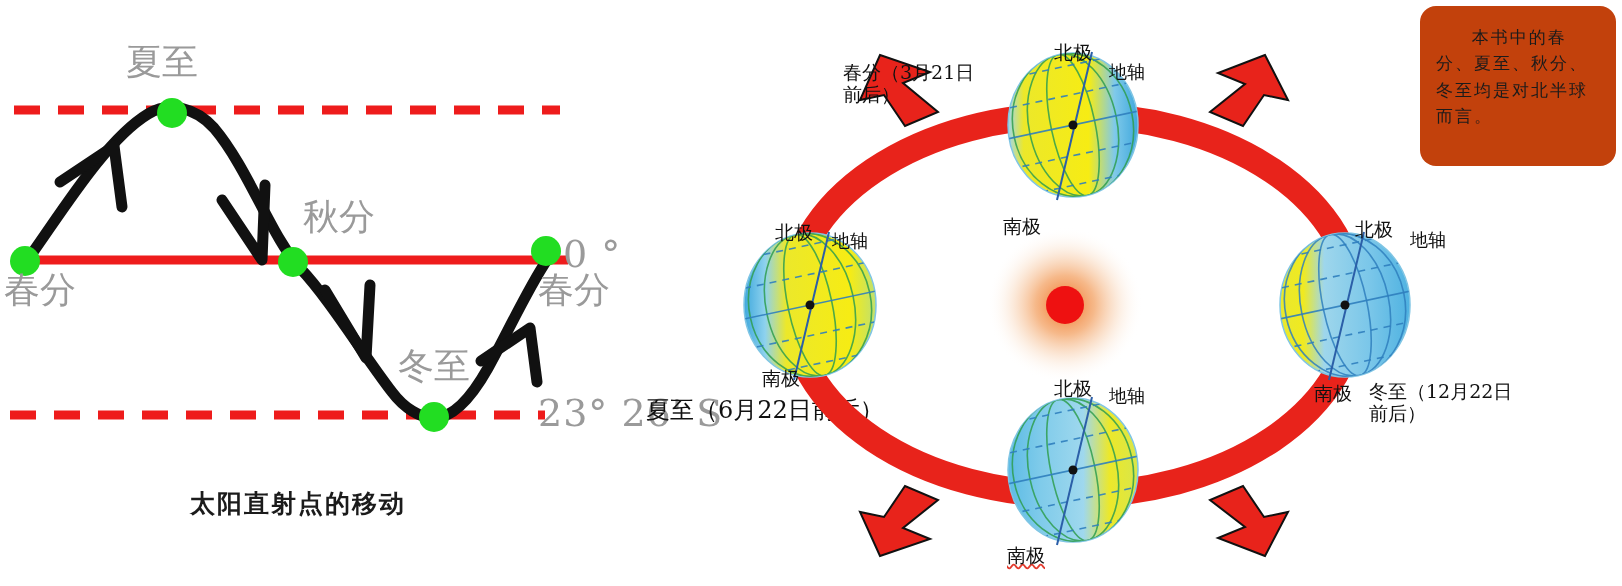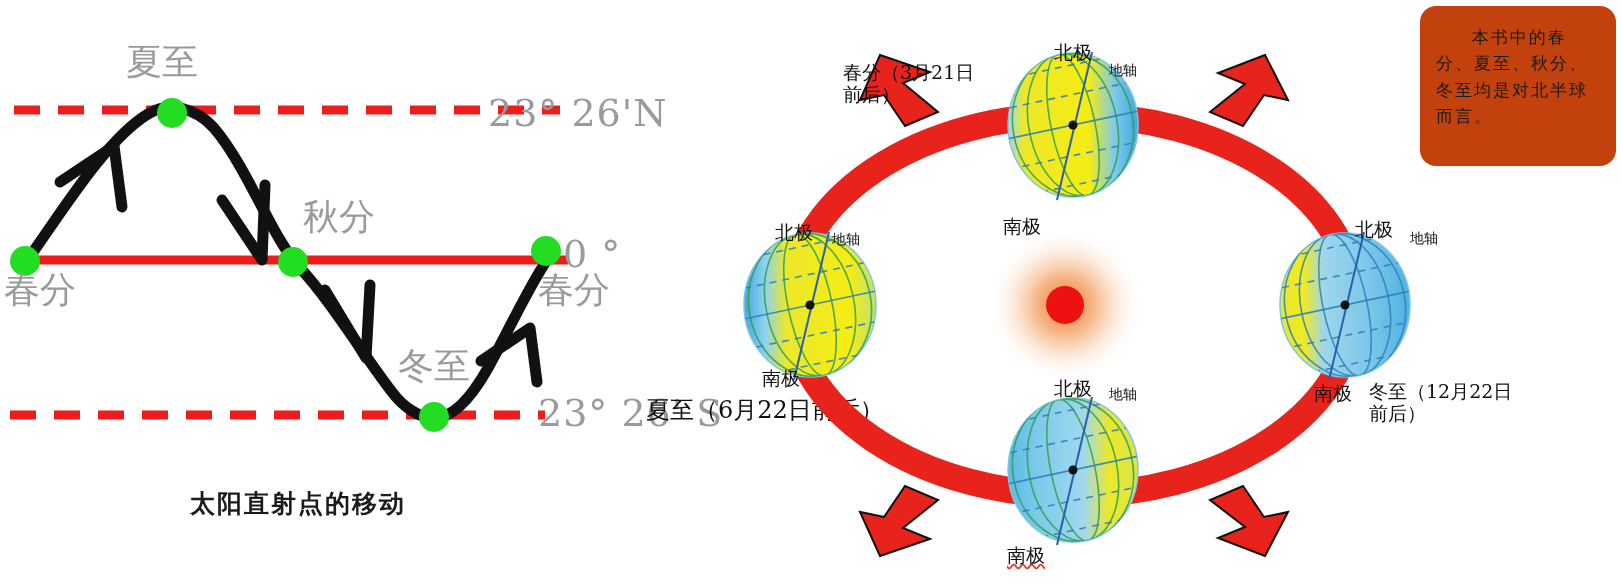--- a/index.html
+++ b/index.html
@@ -33,21 +33,21 @@
     letter-spacing:2px;white-space:nowrap;
   }
 
   
   .rlbl{
     color:#111;
     font-family:"DejaVu Serif","Liberation Serif",serif;
     font-size:19px;line-height:1.15;white-space:nowrap;
   }
   .rlbl.w{white-space:normal;}
-  .rlbl-small{font-size:14px;}
+  .rlbl-small{font-size:18px;}
   .squiggle{
     text-decoration:underline wavy #e23b2e;
     text-decoration-skip-ink:none;
   }
 
   
   .note{
     position:absolute;
     background:#c2410c;
     border-radius:16px;
@@ -96,21 +96,20 @@
   <div class="abs lbl-gray lbl-season" style="left:126px;top:44px;">夏至</div>
 
   <div class="abs lbl-gray lbl-season" style="left:303px;top:199px;">秋分</div>
 
   <div class="abs lbl-gray lbl-season" style="left:4px;top:272px;">春分</div>
 
   <div class="abs lbl-gray lbl-season" style="left:398px;top:348px;">冬至</div>
 
   <div class="abs lbl-gray lbl-season" style="left:538px;top:272px;">春分</div>
 
-  <div class="abs lbl-gray lbl-lat" style="left:488px;top:94px;">23° 26'N</div>
 
   <div class="abs lbl-gray lbl-lat" style="left:563px;top:235px;">0 °</div>
 
   <div class="abs lbl-gray lbl-lat" style="left:490px;top:394px;margin-left:48px;">23° 26' S</div>
 
   <div class="abs lbl-black" style="left:646px;top:398px;font-size:24px;">夏至（6月22日前后）</div>
 
   <div class="abs caption-left" style="left:190px;top:487px;">太阳直射点的移动</div>
 
   <svg class="abs" style="left:740px;top:0;" width="760" height="586">

